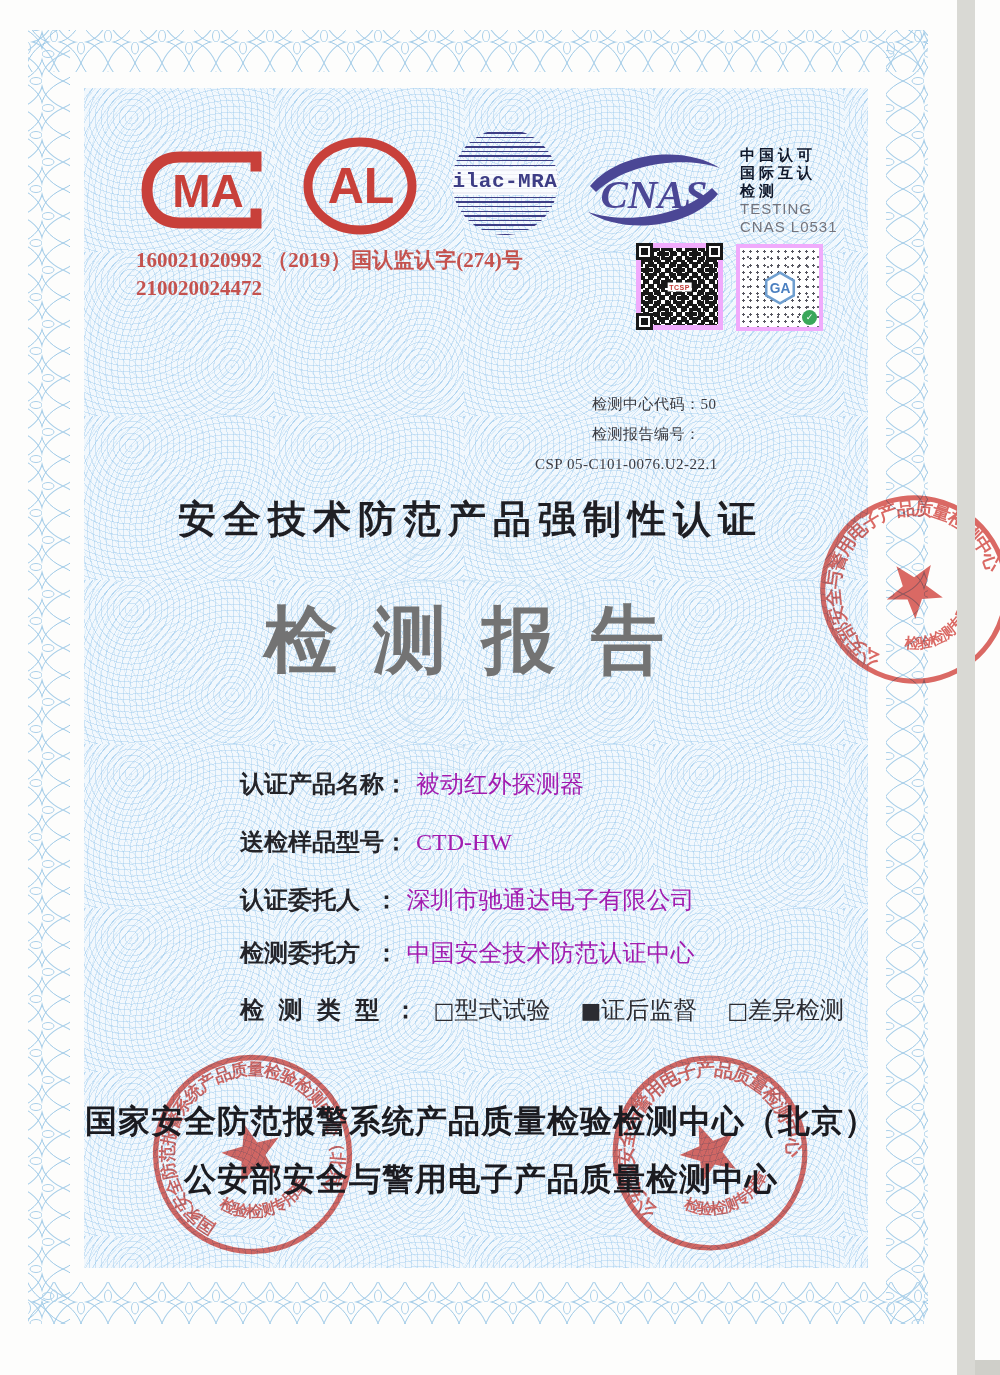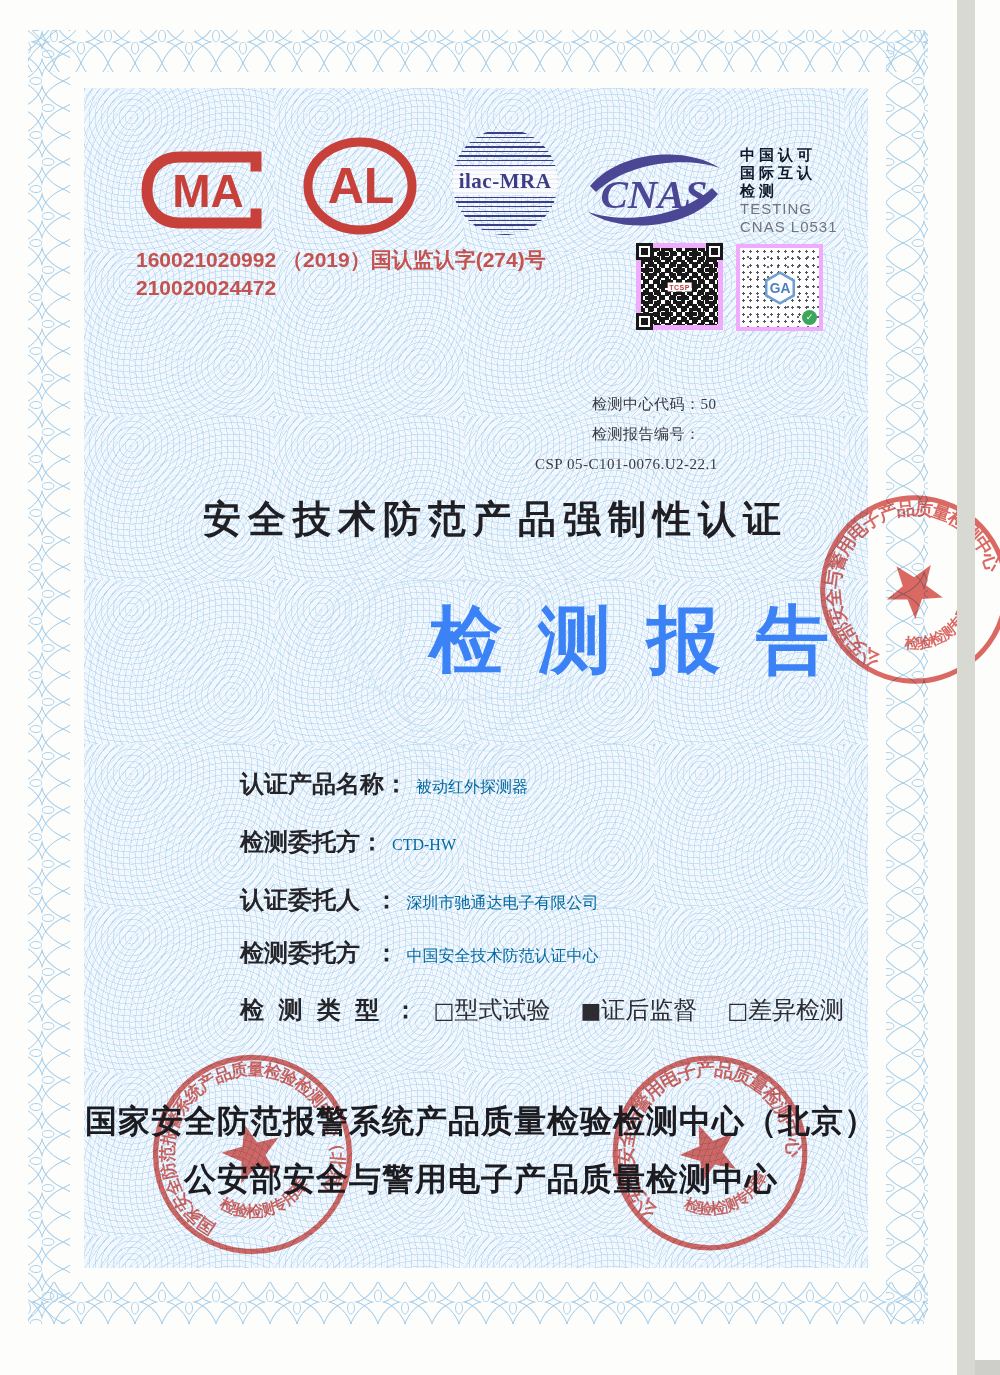--- a/index.html
+++ b/index.html
@@ -18,28 +18,28 @@
   .frame{position:absolute;left:0;top:0;}
   .rosette{position:absolute;left:280px;top:470px;opacity:.55;}
 
   
   .mark{position:absolute;}
   .ilac{position:absolute;left:452px;top:129px;width:106px;height:106px;border-radius:50%;
     overflow:hidden;background:
       repeating-linear-gradient(0deg,#3d3d85 0 1.4px, rgba(0,0,0,0) 1.4px 4.6px);}
   .ilac-band{position:absolute;left:0;top:38px;width:100%;height:28px;background:rgba(252,253,255,.93);
     display:flex;align-items:center;justify-content:center;}
-  .ilac-band span{color:#3d3d85;font-weight:bold;font-size:21px;font-family:Liberation Serif, serif;
+  .ilac-band span{color:#3d3d85;font-weight:bold;font-size:21px;font-family:Liberation Mono, monospace;
     letter-spacing:.5px;}
   .accred{position:absolute;left:740px;top:146px;line-height:18px;font-family:"Liberation Sans",sans-serif;}
   .accred .cn{font-size:15px;font-weight:bold;color:#0f172a;letter-spacing:4px;}
   .accred .en{font-size:15px;color:#73737b;letter-spacing:1px;}
 
   .regnums{position:absolute;left:136px;top:246px;color:#c4524e;
-    font-family:Liberation Sans, sans-serif;font-weight:bold;font-size:21px;line-height:28px;}
+    font-family:Liberation Serif, serif;font-weight:bold;font-size:21px;line-height:28px;}
 
   
   .qr{position:absolute;width:87px;height:87px;background:#f0abfc;}
   .qr1{left:636px;top:243px;}
   .qr1 .grid{position:absolute;inset:5px;background-color:#fff;
     background-image:
       repeating-conic-gradient(#181818 0% 25%, rgba(0,0,0,0) 25% 50%),
       repeating-conic-gradient(#181818 0% 25%, rgba(0,0,0,0) 25% 50%);
     background-size:8px 8px, 11px 11px;background-position:0 0, 2px 3px;}
   .finder{position:absolute;width:17px;height:17px;border:3px solid #181818;background:#fff;box-sizing:border-box;}
@@ -57,29 +57,29 @@
   .qr2-ga{position:absolute;left:50%;top:50%;transform:translate(-50%,-50%);}
   .qr2-green{position:absolute;right:6px;bottom:6px;width:15px;height:15px;border-radius:50%;
     background:#3aa75a;color:#fff;font-size:9px;line-height:15px;text-align:center;
     font-family:"DejaVu Sans",sans-serif;}
 
   
   .meta{position:absolute;left:535px;top:389px;color:#3a3a40;font-size:15px;line-height:30px;
     letter-spacing:.5px;}
   .meta .pad{margin-left:57px;}
 
-  .subtitle{position:absolute;left:100px;top:494px;width:784px;text-align:center;
+  .subtitle{position:absolute;left:75px;top:494px;width:784px;text-align:center;
     font-size:38px;font-weight:bold;color:#1f1f24;letter-spacing:7px;padding-left:7px;box-sizing:border-box;}
-  .title{position:absolute;left:81px;top:592px;width:784px;text-align:right;
-    font-size:73px;font-weight:bold;color:#3b82f6;letter-spacing:36px;padding-left:36px;box-sizing:border-box;}
+  .title{position:absolute;left:72px;top:592px;width:784px;text-align:center;
+    font-size:73px;font-weight:bold;color:#737373;letter-spacing:36px;padding-left:36px;box-sizing:border-box;}
 
   
   .row{position:absolute;left:240px;white-space:nowrap;}
   .row .lbl{font-family:Liberation Mono, monospace;font-weight:bold;font-size:24px;color:#242429;}
-  .row .val{font-size:16px;color:#0369a1;margin-left:8px;}
+  .row .val{font-size:24px;color:#a21caf;margin-left:8px;}
   .opt{margin-right:26px;font-size:24px;color:#2c2c32;}
   .opt .box{font-family:"DejaVu Sans",sans-serif;font-size:22px;}
 
   
   .org{position:absolute;left:0;width:962px;text-align:center;font-size:32px;font-weight:bold;
     color:#1b1b20;letter-spacing:1px;z-index:7;}
 
   .stamp{position:absolute;z-index:6;mix-blend-mode:multiply;opacity:.85;}
 
   .scan-strip{position:absolute;left:957px;top:0;width:18px;height:1375px;background:#d9d9d4;z-index:9;}
@@ -186,21 +186,21 @@
     <div>CSP 05-C101-0076.U2-22.1</div>
   </div>
 
   <div class="subtitle">安全技术防范产品强制性认证</div>
   <div class="title">检测报告</div>
 
   <div class="row" style="top:768px;">
     <span class="lbl">认证产品名称：</span><span class="val">被动红外探测器</span>
   </div>
   <div class="row" style="top:826px;">
-    <span class="lbl">检测委托方：</span><span class="val">CTD-HW</span>
+    <span class="lbl">送检样品型号：</span><span class="val">CTD-HW</span>
   </div>
   <div class="row" style="top:884px;">
     <span class="lbl">认证委托人 ：</span><span class="val">深圳市驰通达电子有限公司</span>
   </div>
   <div class="row" style="top:937px;">
     <span class="lbl">检测委托方 ：</span><span class="val">中国安全技术防范认证中心</span>
   </div>
   <div class="row" style="top:994px;">
     <span class="lbl">检 测 类 型 ：</span>
     <span class="opt" style="margin-left:12px;"><span class="box">□</span><span>型式试验</span></span>

